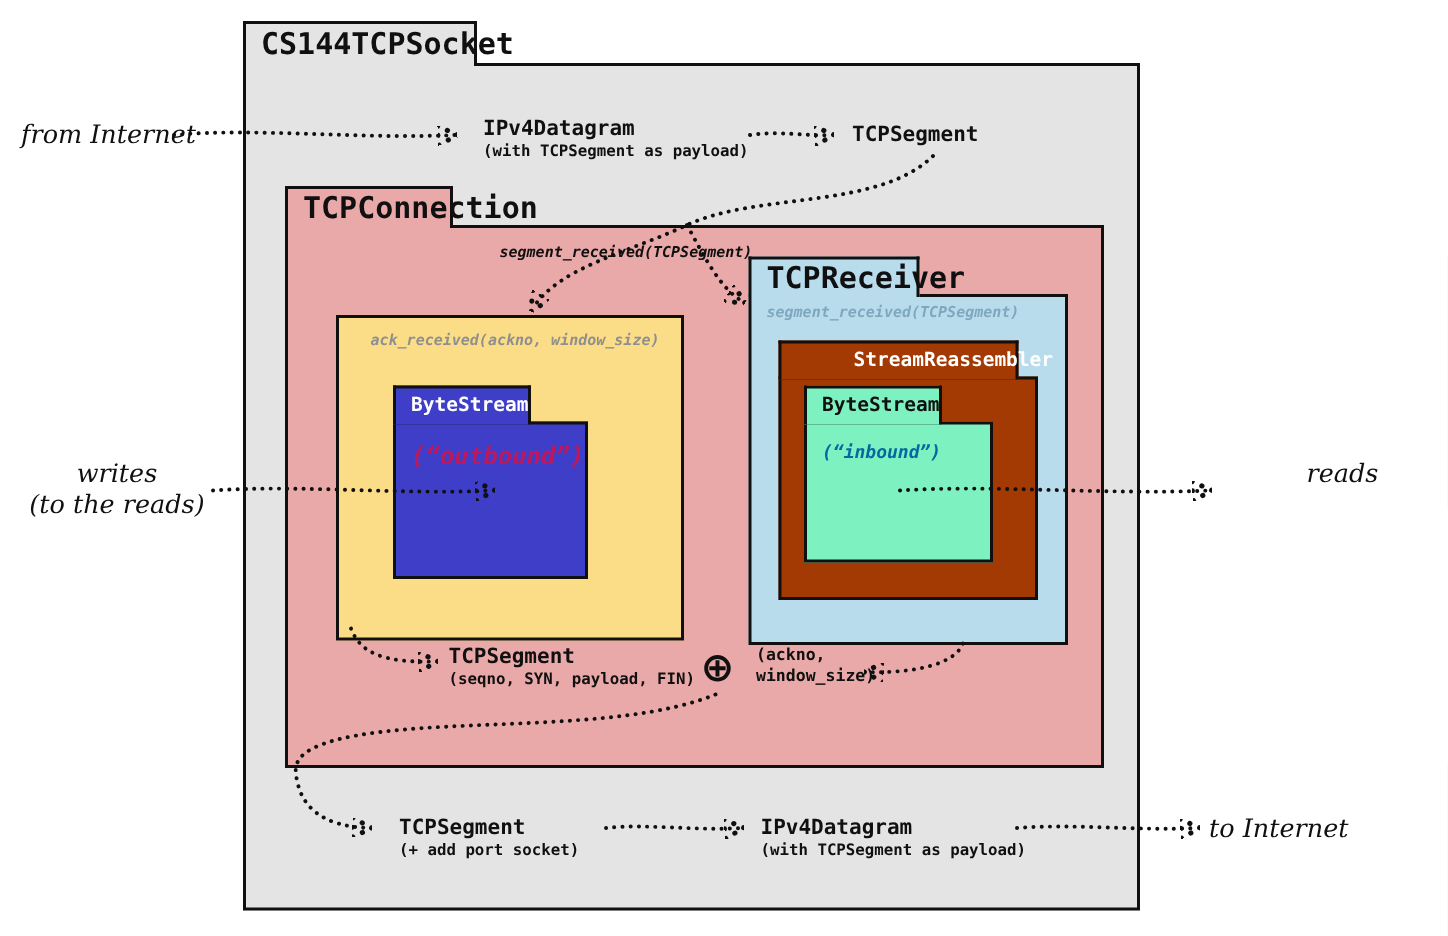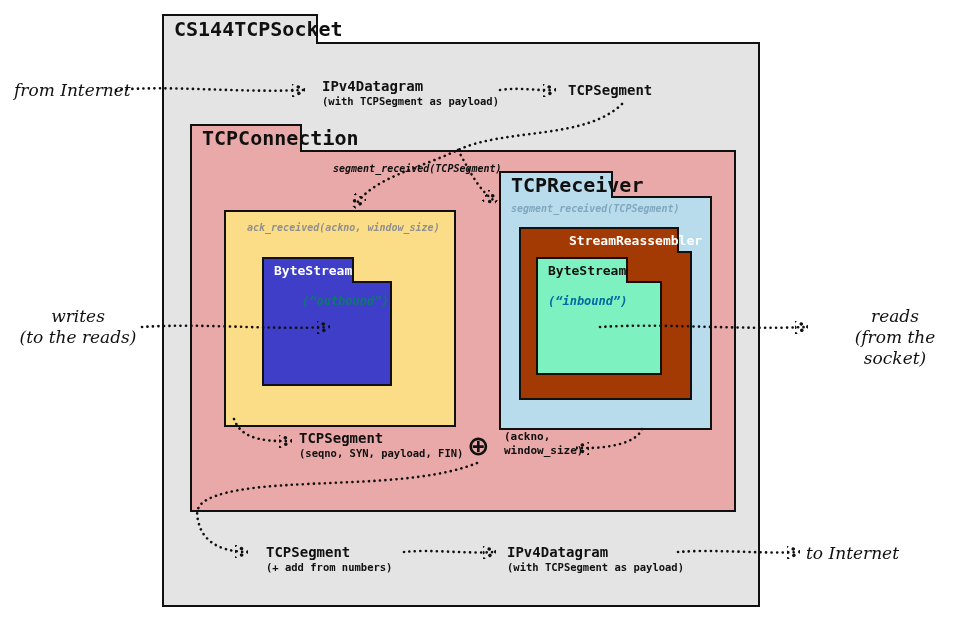--- a/index.html
+++ b/index.html
@@ -49,21 +49,21 @@
 
   <div class="bdy" style="left: 519px; top: 251px; width: 173px; height: 149px; z-index: 7; background: rgb(163, 58, 3);"></div>
   <div class="tab" style="left: 519px; top: 227px; width: 160px; height: 26px; z-index: 8; font-size: 13px; background: rgb(163, 58, 3); color: rgb(255, 255, 255); padding-left: 48px;">
     <span>StreamReassembler</span>
   </div>
 
   <div class="bdy" style="left: 262px; top: 281px; width: 130px; height: 105px; z-index: 9; background: rgb(62, 62, 201);"></div>
   <div class="tab" style="left: 262px; top: 257px; width: 92px; height: 26px; z-index: 10; font-size: 13px; background: rgb(62, 62, 201); color: rgb(255, 255, 255);">
     <span>ByteStream</span>
   </div>
-  <div class="txt mono-f" style="left: 274px; top: 294px; font-size: 12px; color: #0f766e; margin-left: 28px;">(“outbound”)</div>
+  <div class="txt mono-f" style="left: 274px; top: 294px; font-size: 16px; color: #be185d;">(“outbound”)</div>
 
   <div class="bdy" style="left: 536px; top: 281px; width: 126px; height: 94px; z-index: 9; background: rgb(125, 242, 192);"></div>
   <div class="tab" style="left: 536px; top: 257px; width: 92px; height: 26px; z-index: 10; font-size: 13px; background: rgb(125, 242, 192);">
     <span>ByteStream</span>
   </div>
   <div class="txt mono-f" style="left:548px;top:294px;font-size:12px;color:#0369a1">(“inbound”)</div>
 
   <div class="txt serif-n" style="left:14px;top:80px">from Internet</div>
   <div class="txt mono-t" style="left:322px;top:78px">IPv4Datagram</div>
   <div class="txt mono-s" style="left:322px;top:95px">(with TCPSegment as payload)</div>
@@ -72,31 +72,30 @@
   <div class="txt mono-f" style="left:333px;top:163px;color:#101010">segment_received(TCPSegment)</div>
   <div class="txt mono-f" style="left: 247px; top: 222px; color: rgb(143, 143, 143);">ack_received(ackno, window_size)</div>
   <div class="txt mono-f" style="left: 511px; top: 203px; color: rgb(127, 168, 191);">segment_received(TCPSegment)</div>
 
   <div class="txt serif-n center2" style="left:8px;top:306px;width:140px">
     <span>writes</span><br>
     <span>(to the reads)</span>
   </div>
   <div class="txt serif-n center2" style="left:825px;top:306px;width:140px">
     <span>reads</span><br>
-    <span>(from the socket)</span>
   </div>
 
   <div class="txt mono-t" style="left:299px;top:430px">TCPSegment</div>
   <div class="txt mono-s" style="left:299px;top:447px">(seqno, SYN, payload, FIN)</div>
   <div class="txt plus-sym" style="left:467px;top:432px">⊕</div>
   <div class="txt mono-s" style="left:504px;top:430px;font-size:11px">(ackno,</div>
   <div class="txt mono-s" style="left:504px;top:444px;font-size:11px">window_size)</div>
 
   <div class="txt mono-t" style="left:266px;top:544px">TCPSegment</div>
-  <div class="txt mono-s" style="left:266px;top:561px">(+ add from numbers)</div>
+  <div class="txt mono-s" style="left:266px;top:561px">(+ add port socket)</div>
   <div class="txt mono-t" style="left:507px;top:544px">IPv4Datagram</div>
   <div class="txt mono-s" style="left:507px;top:561px">(with TCPSegment as payload)</div>
   <div class="txt serif-n" style="left:806px;top:543px">to Internet</div>
 
   <svg class="arrows" width="965" height="624" viewBox="0 0 965 624">
     <defs>
       <marker id="ah" viewBox="0 0 10 10" refX="8.5" refY="5" markerWidth="13" markerHeight="13" markerUnits="userSpaceOnUse" orient="auto">
         <path d="M 0 0 L 10 5 L 0 10 z" fill="#101010" stroke="none" stroke-dasharray="none"></path>
       </marker>
     </defs>

